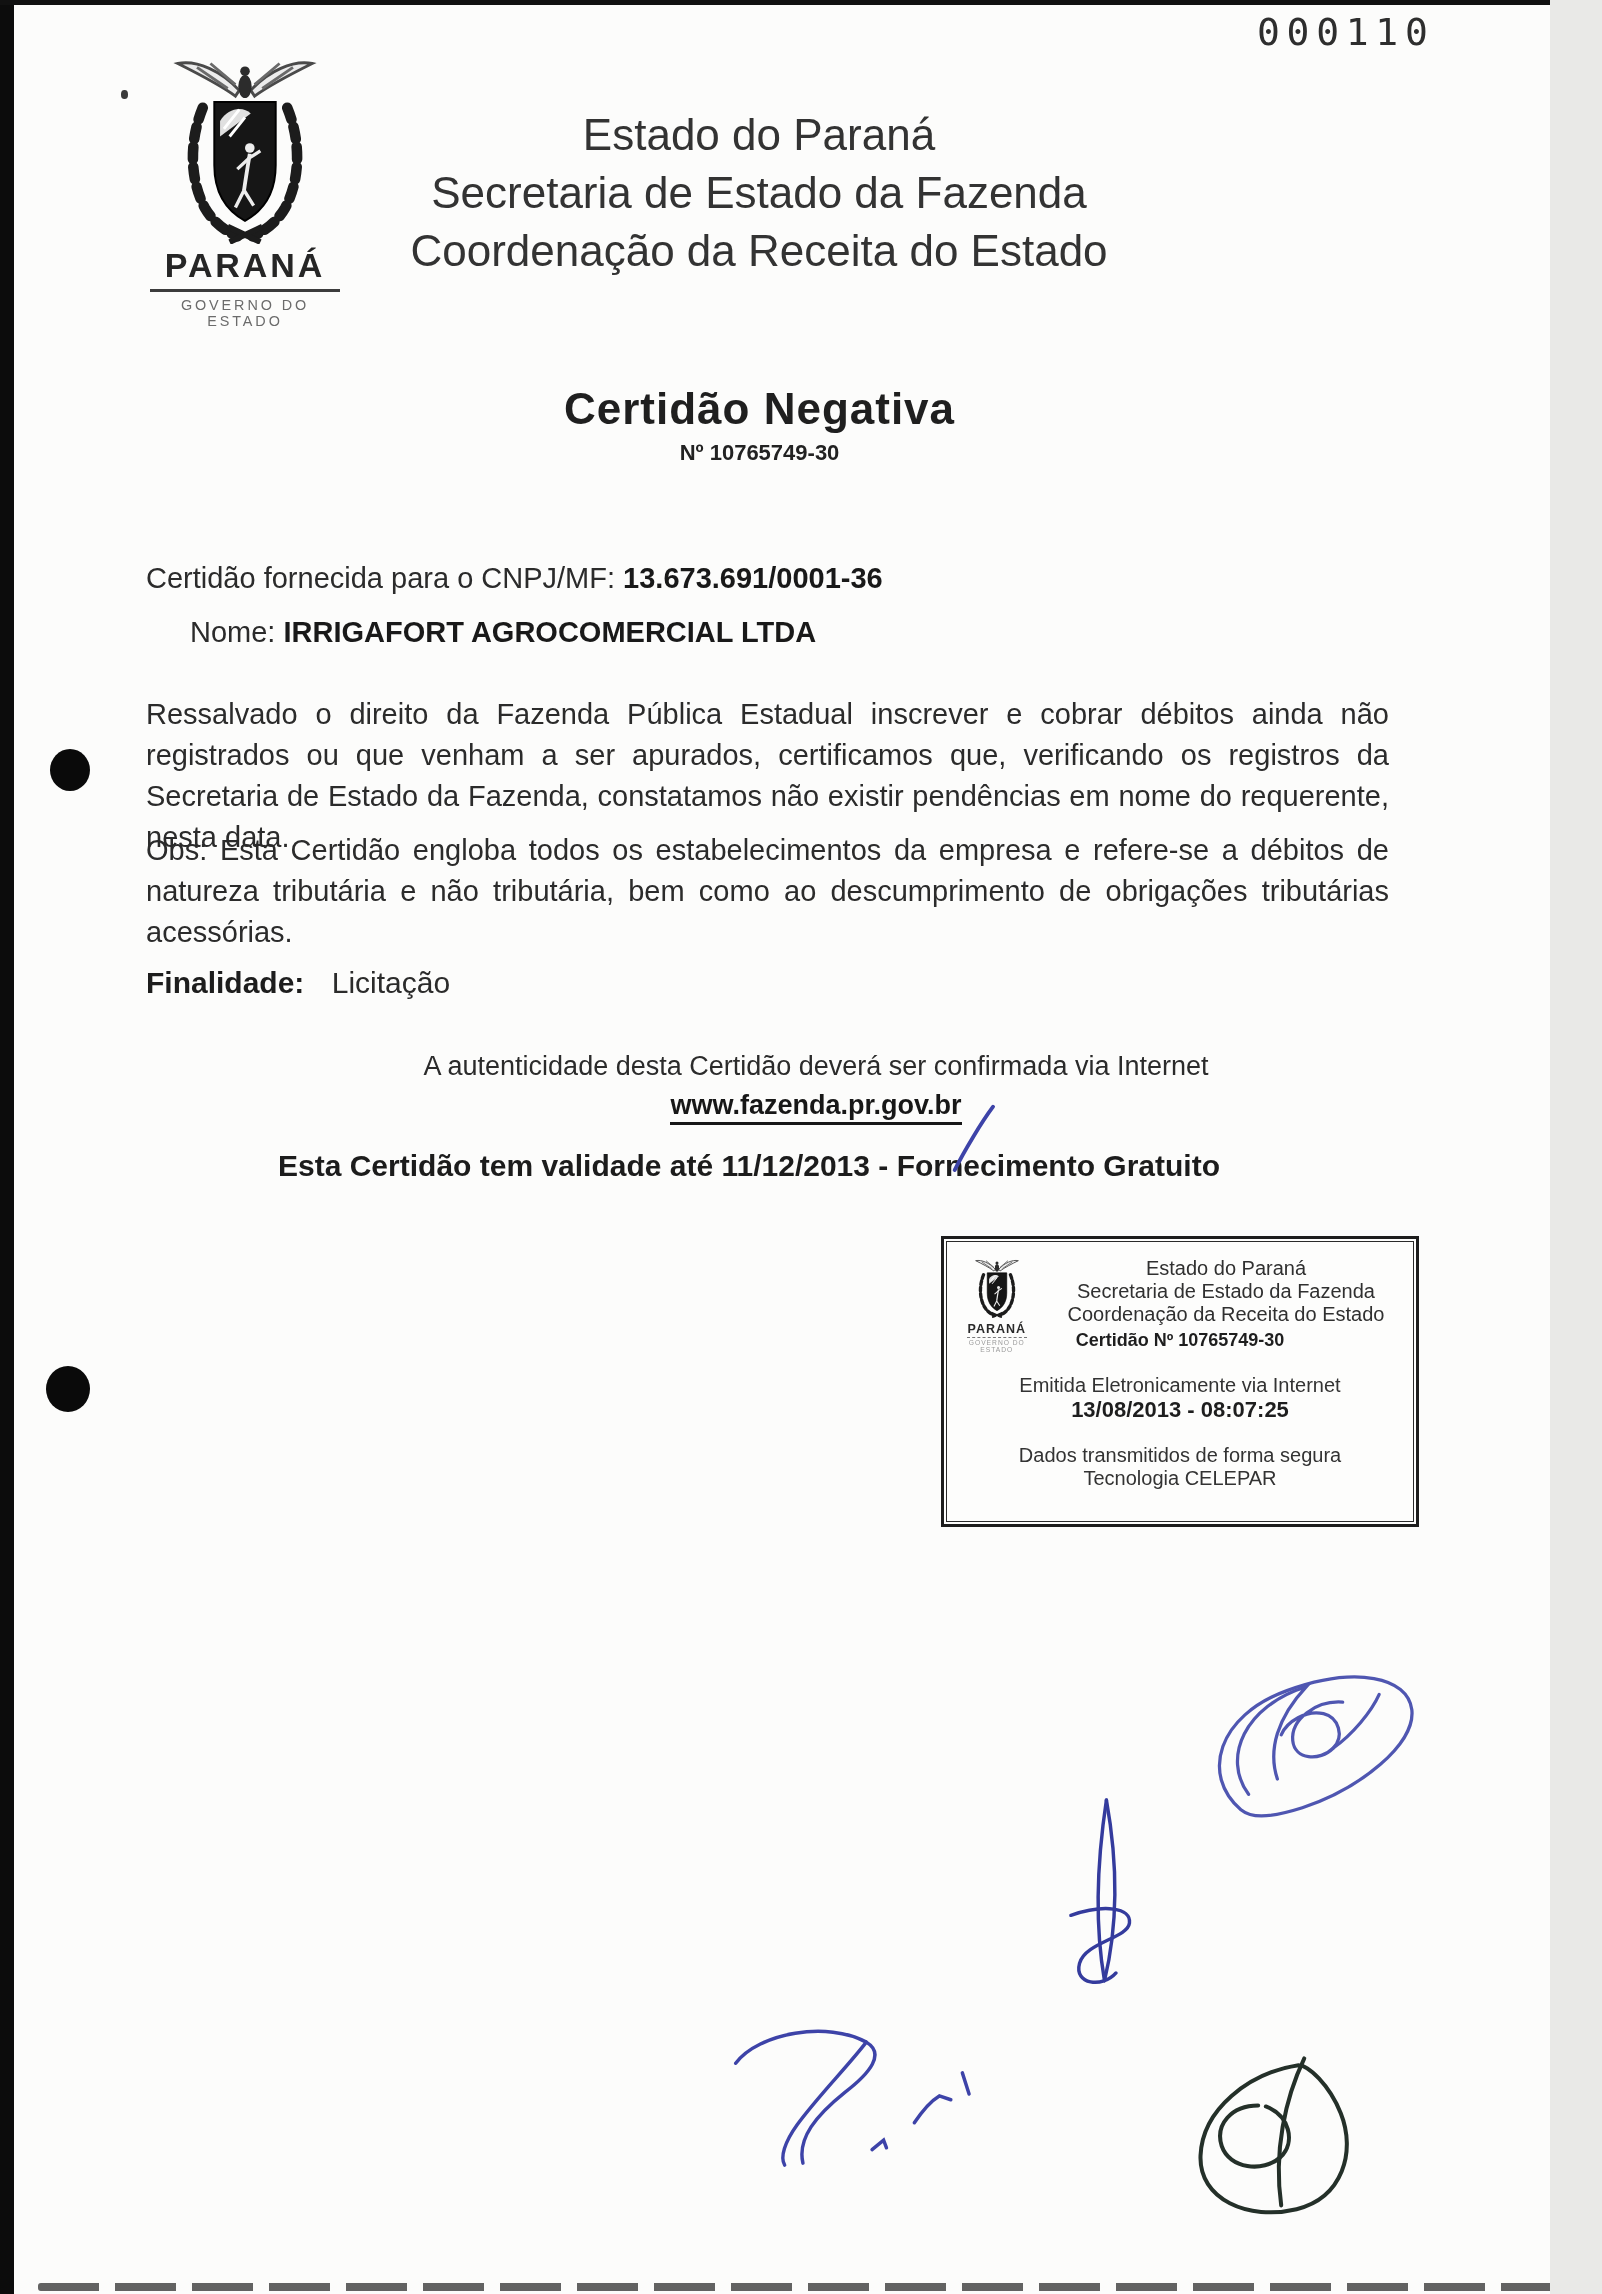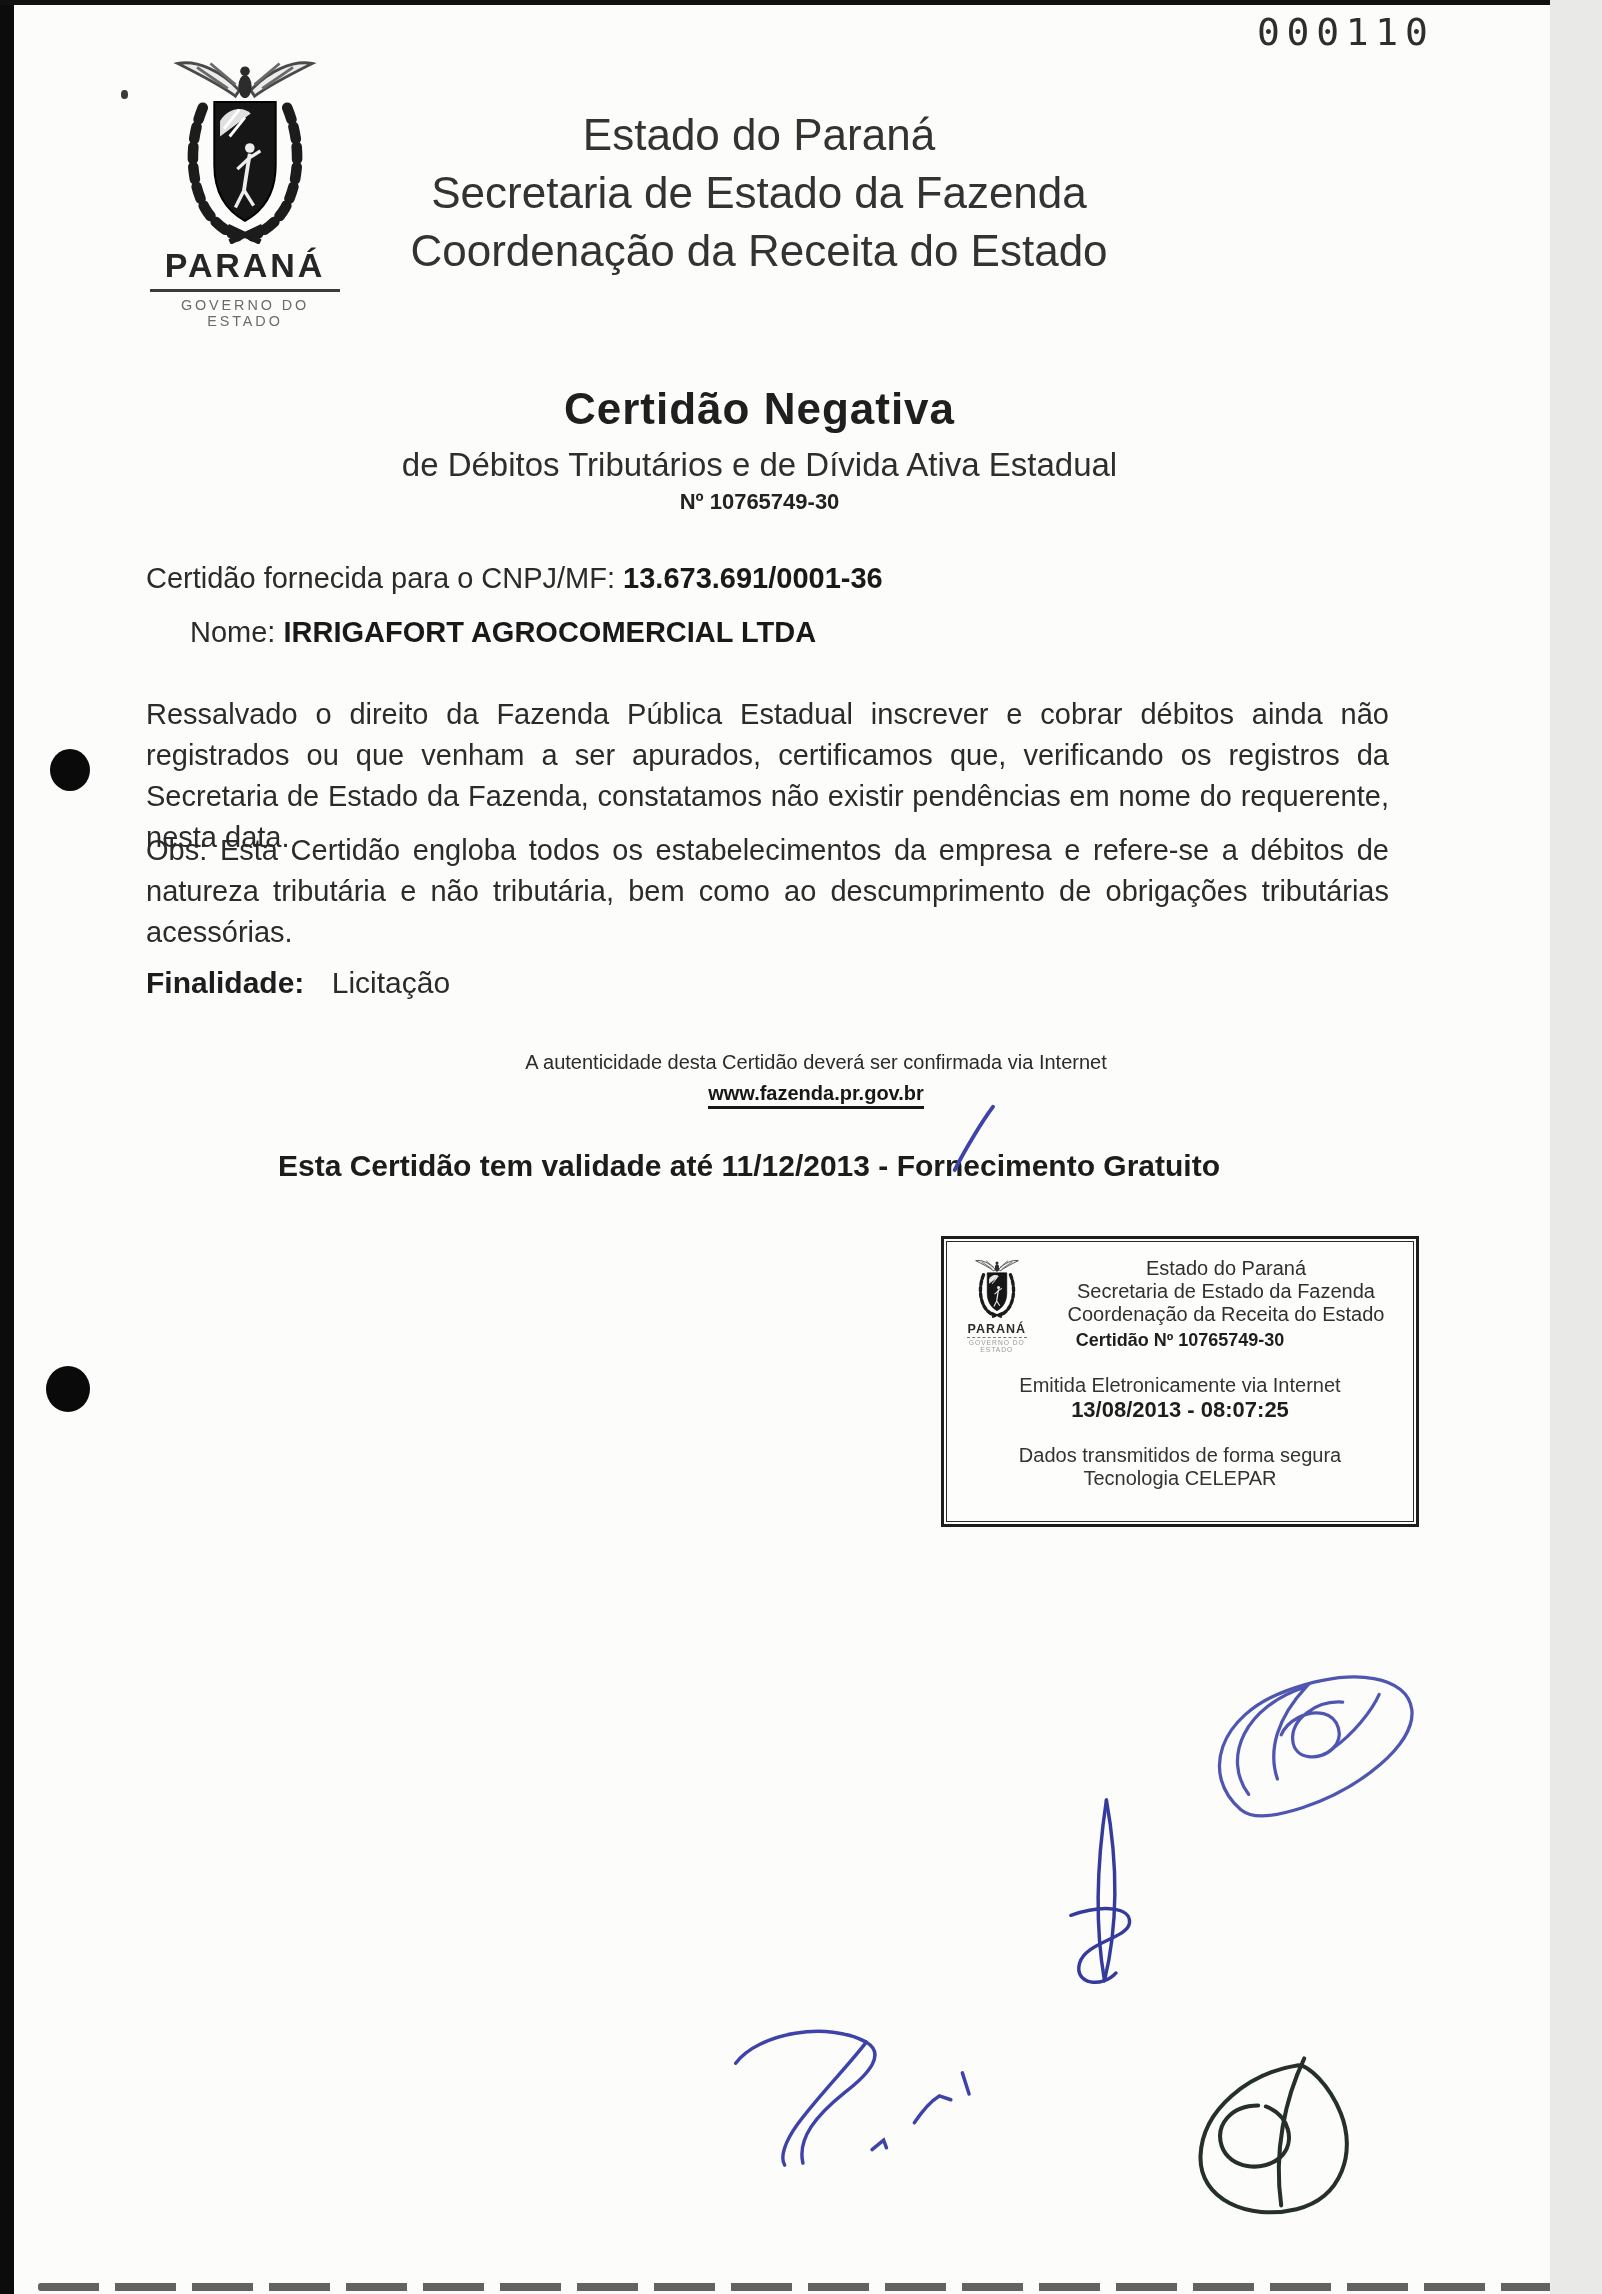--- a/index.html
+++ b/index.html
@@ -46,21 +46,21 @@
   .recipient .row + .row { margin-top:21px;margin-left:44px; }
   .recipient .val { font-weight:bold; color:#191919; }
   
   .para { position:absolute; left:146px; width:1243px; font-size:29px; line-height:41px;
           text-align:justify; color:#2b2b2b; }
   .para-1 { top:694px; }
   .para-2 { top:830px; }
   .finalidade { position:absolute; left:146px; top:966px; font-size:30px; }
   .finalidade .lbl { font-weight:bold; color:#1d1d1d; margin-right:19px; }
   .auth-block { position:absolute; left:321px; top:1051px; width:990px; text-align:center;
-                font-size:20px; color:#2b2b2b; }
+                font-size:27px; color:#2b2b2b; }
   .auth-url { display:inline-block; margin-top:7.7px; font-weight:bold; color:#171717;
               border-bottom:3.8px solid #171717; padding-bottom:1px; }
   .validity { position:absolute; left:67px; top:1149px; width:1364px; text-align:center;
               font-size:30px; font-weight:bold; color:#1c1c1c; }
   
   .stamp-box { position:absolute; left:941px; top:1236px; width:478px; height:291px;
                border:3.8px solid #1d1d1d; background:#fdfdfc; }
   .stamp-inner { position:absolute; inset:1.9px; border:1.9px solid #2a2a2a; padding-top:15.4px; }
   .stamp-head { position:relative; min-height:73px; }
   .stamp-logo { position:absolute; left:15.4px; top:0; width:69px; text-align:center; }
@@ -128,21 +128,20 @@
   </div>
 
   <div class="header-text">
     <div>Estado do Paraná</div>
     <div>Secretaria de Estado da Fazenda</div>
     <div>Coordenação da Receita do Estado</div>
   </div>
 
   <div class="title-block">
     <div class="title-main">Certidão Negativa</div>
-    <div class="title-sub">de Débitos Tributários e de Dívida Ativa Estadual</div>
     <div class="title-num">Nº 10765749-30</div>
   </div>
 
   <div class="recipient">
     <div class="row">
       <span>Certidão fornecida para o CNPJ/MF:</span>
       <span class="val">13.673.691/0001-36</span>
     </div>
     <div class="row">
       <span>Nome:</span>

